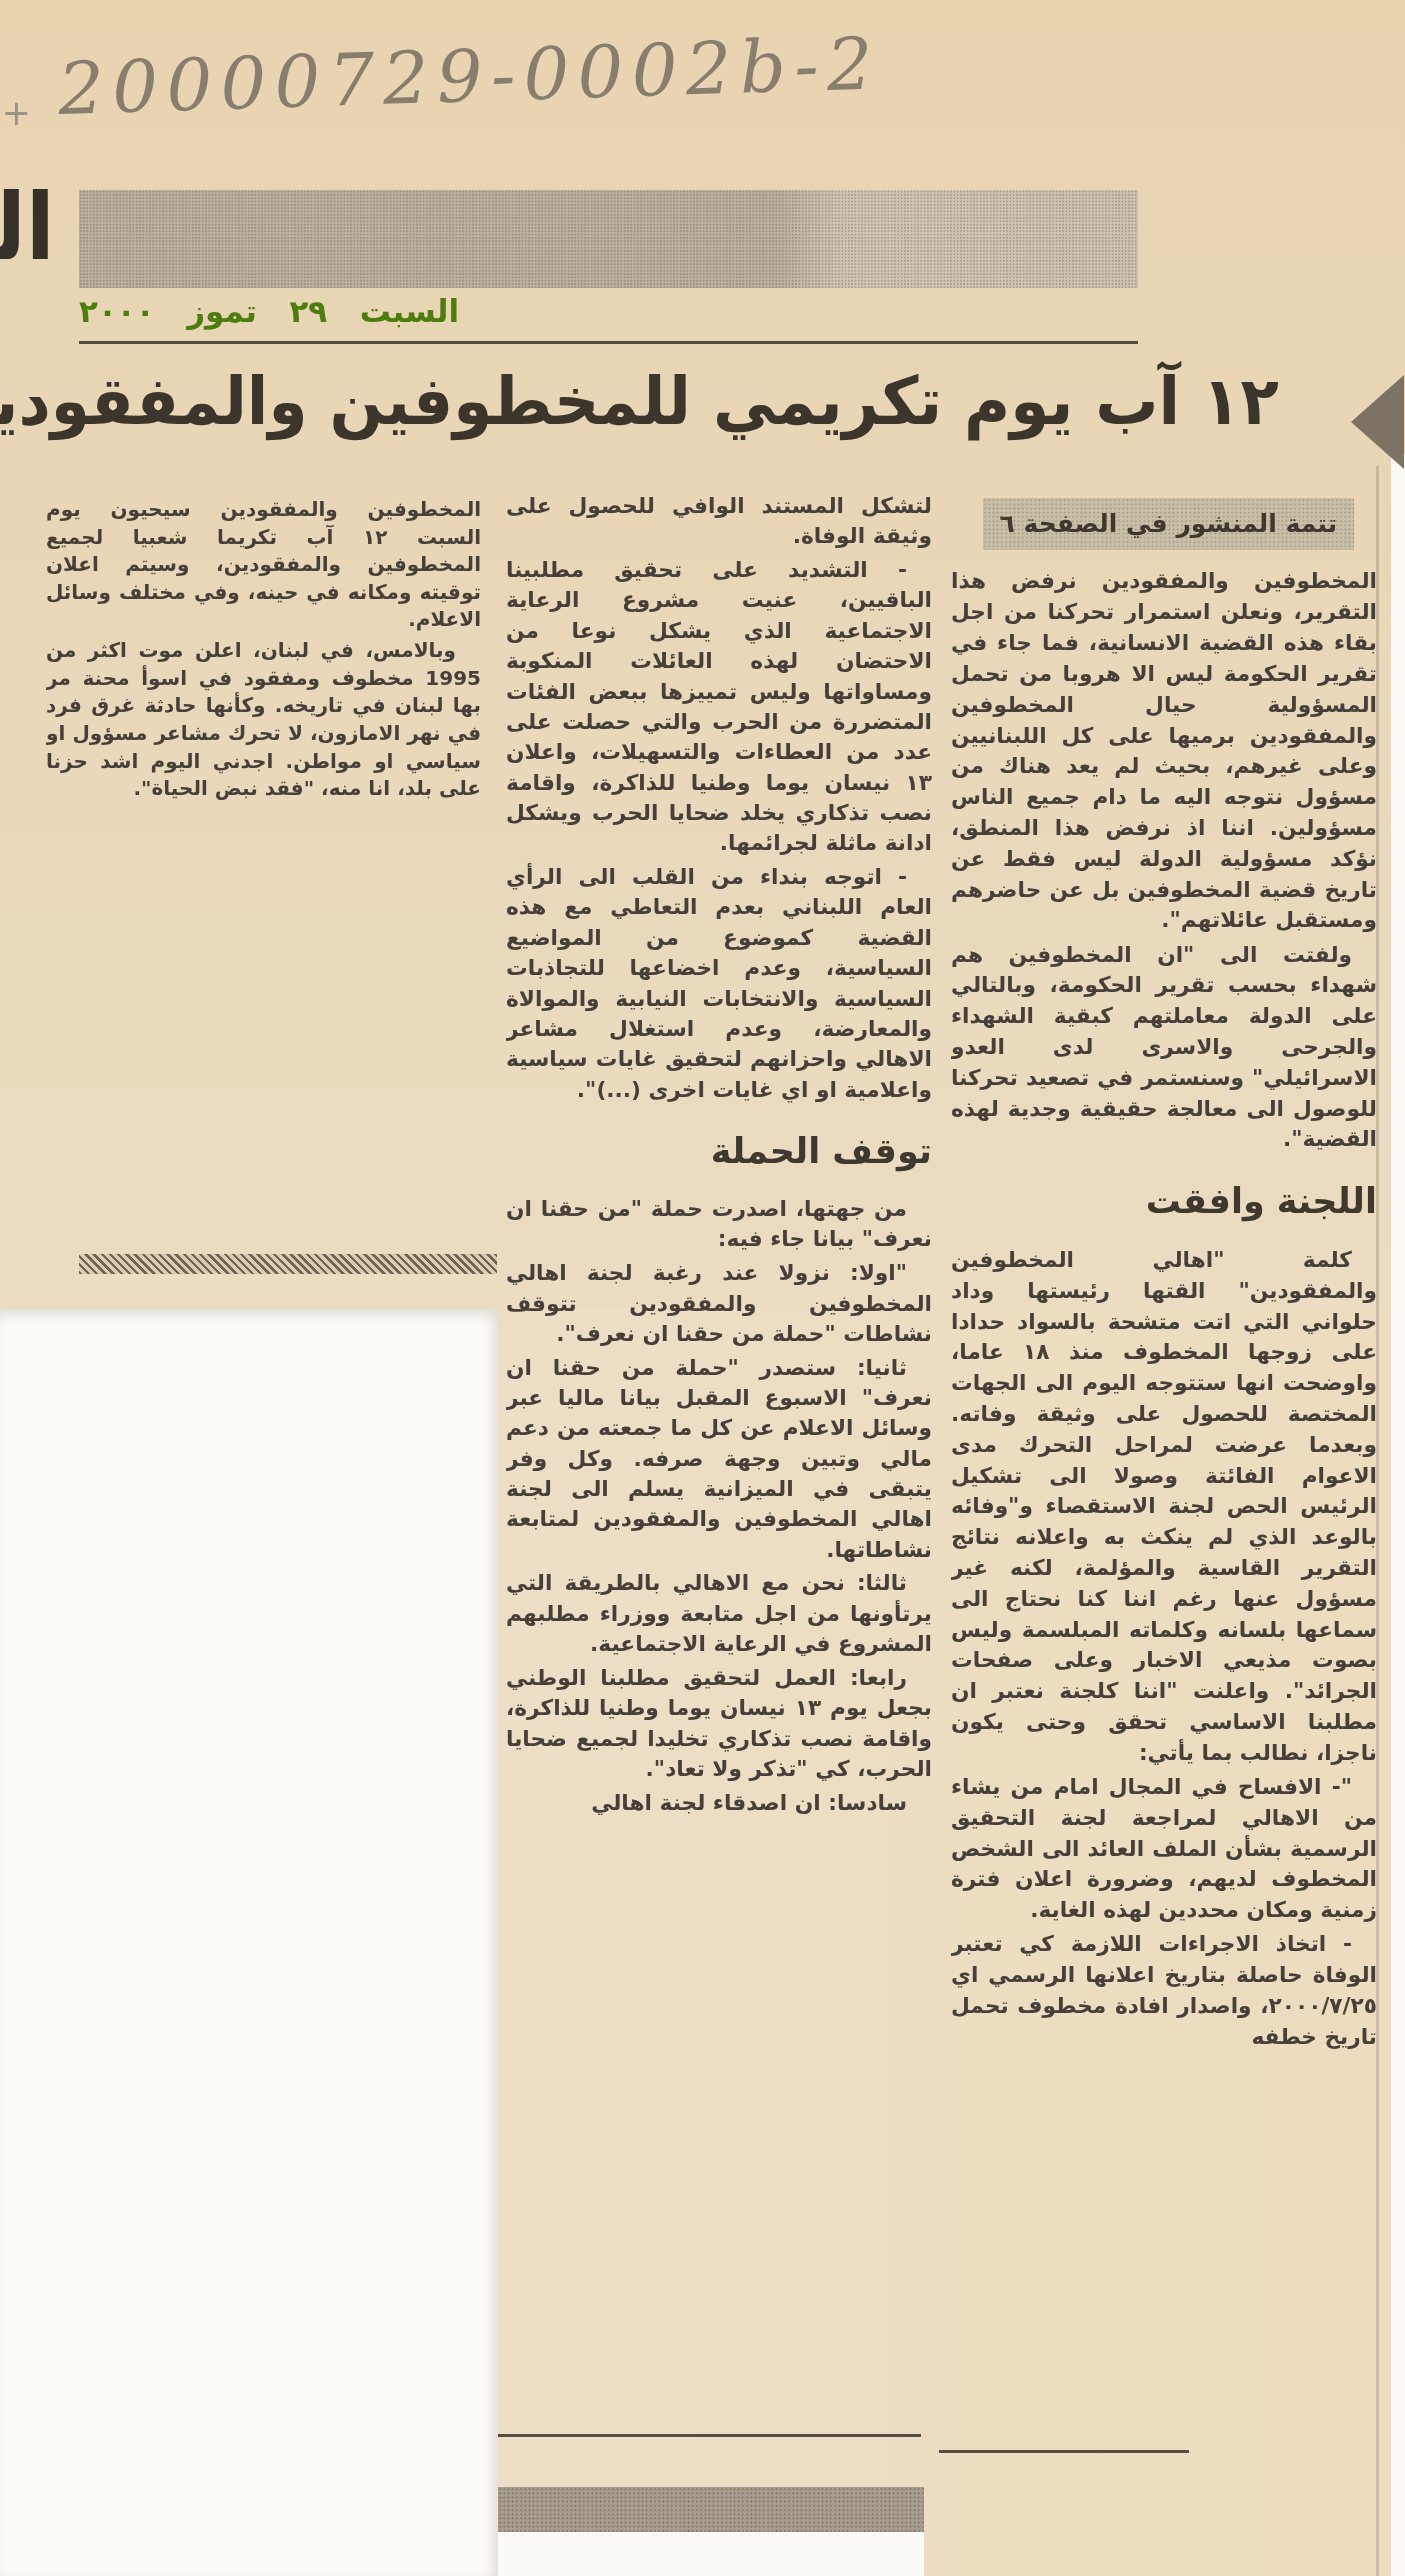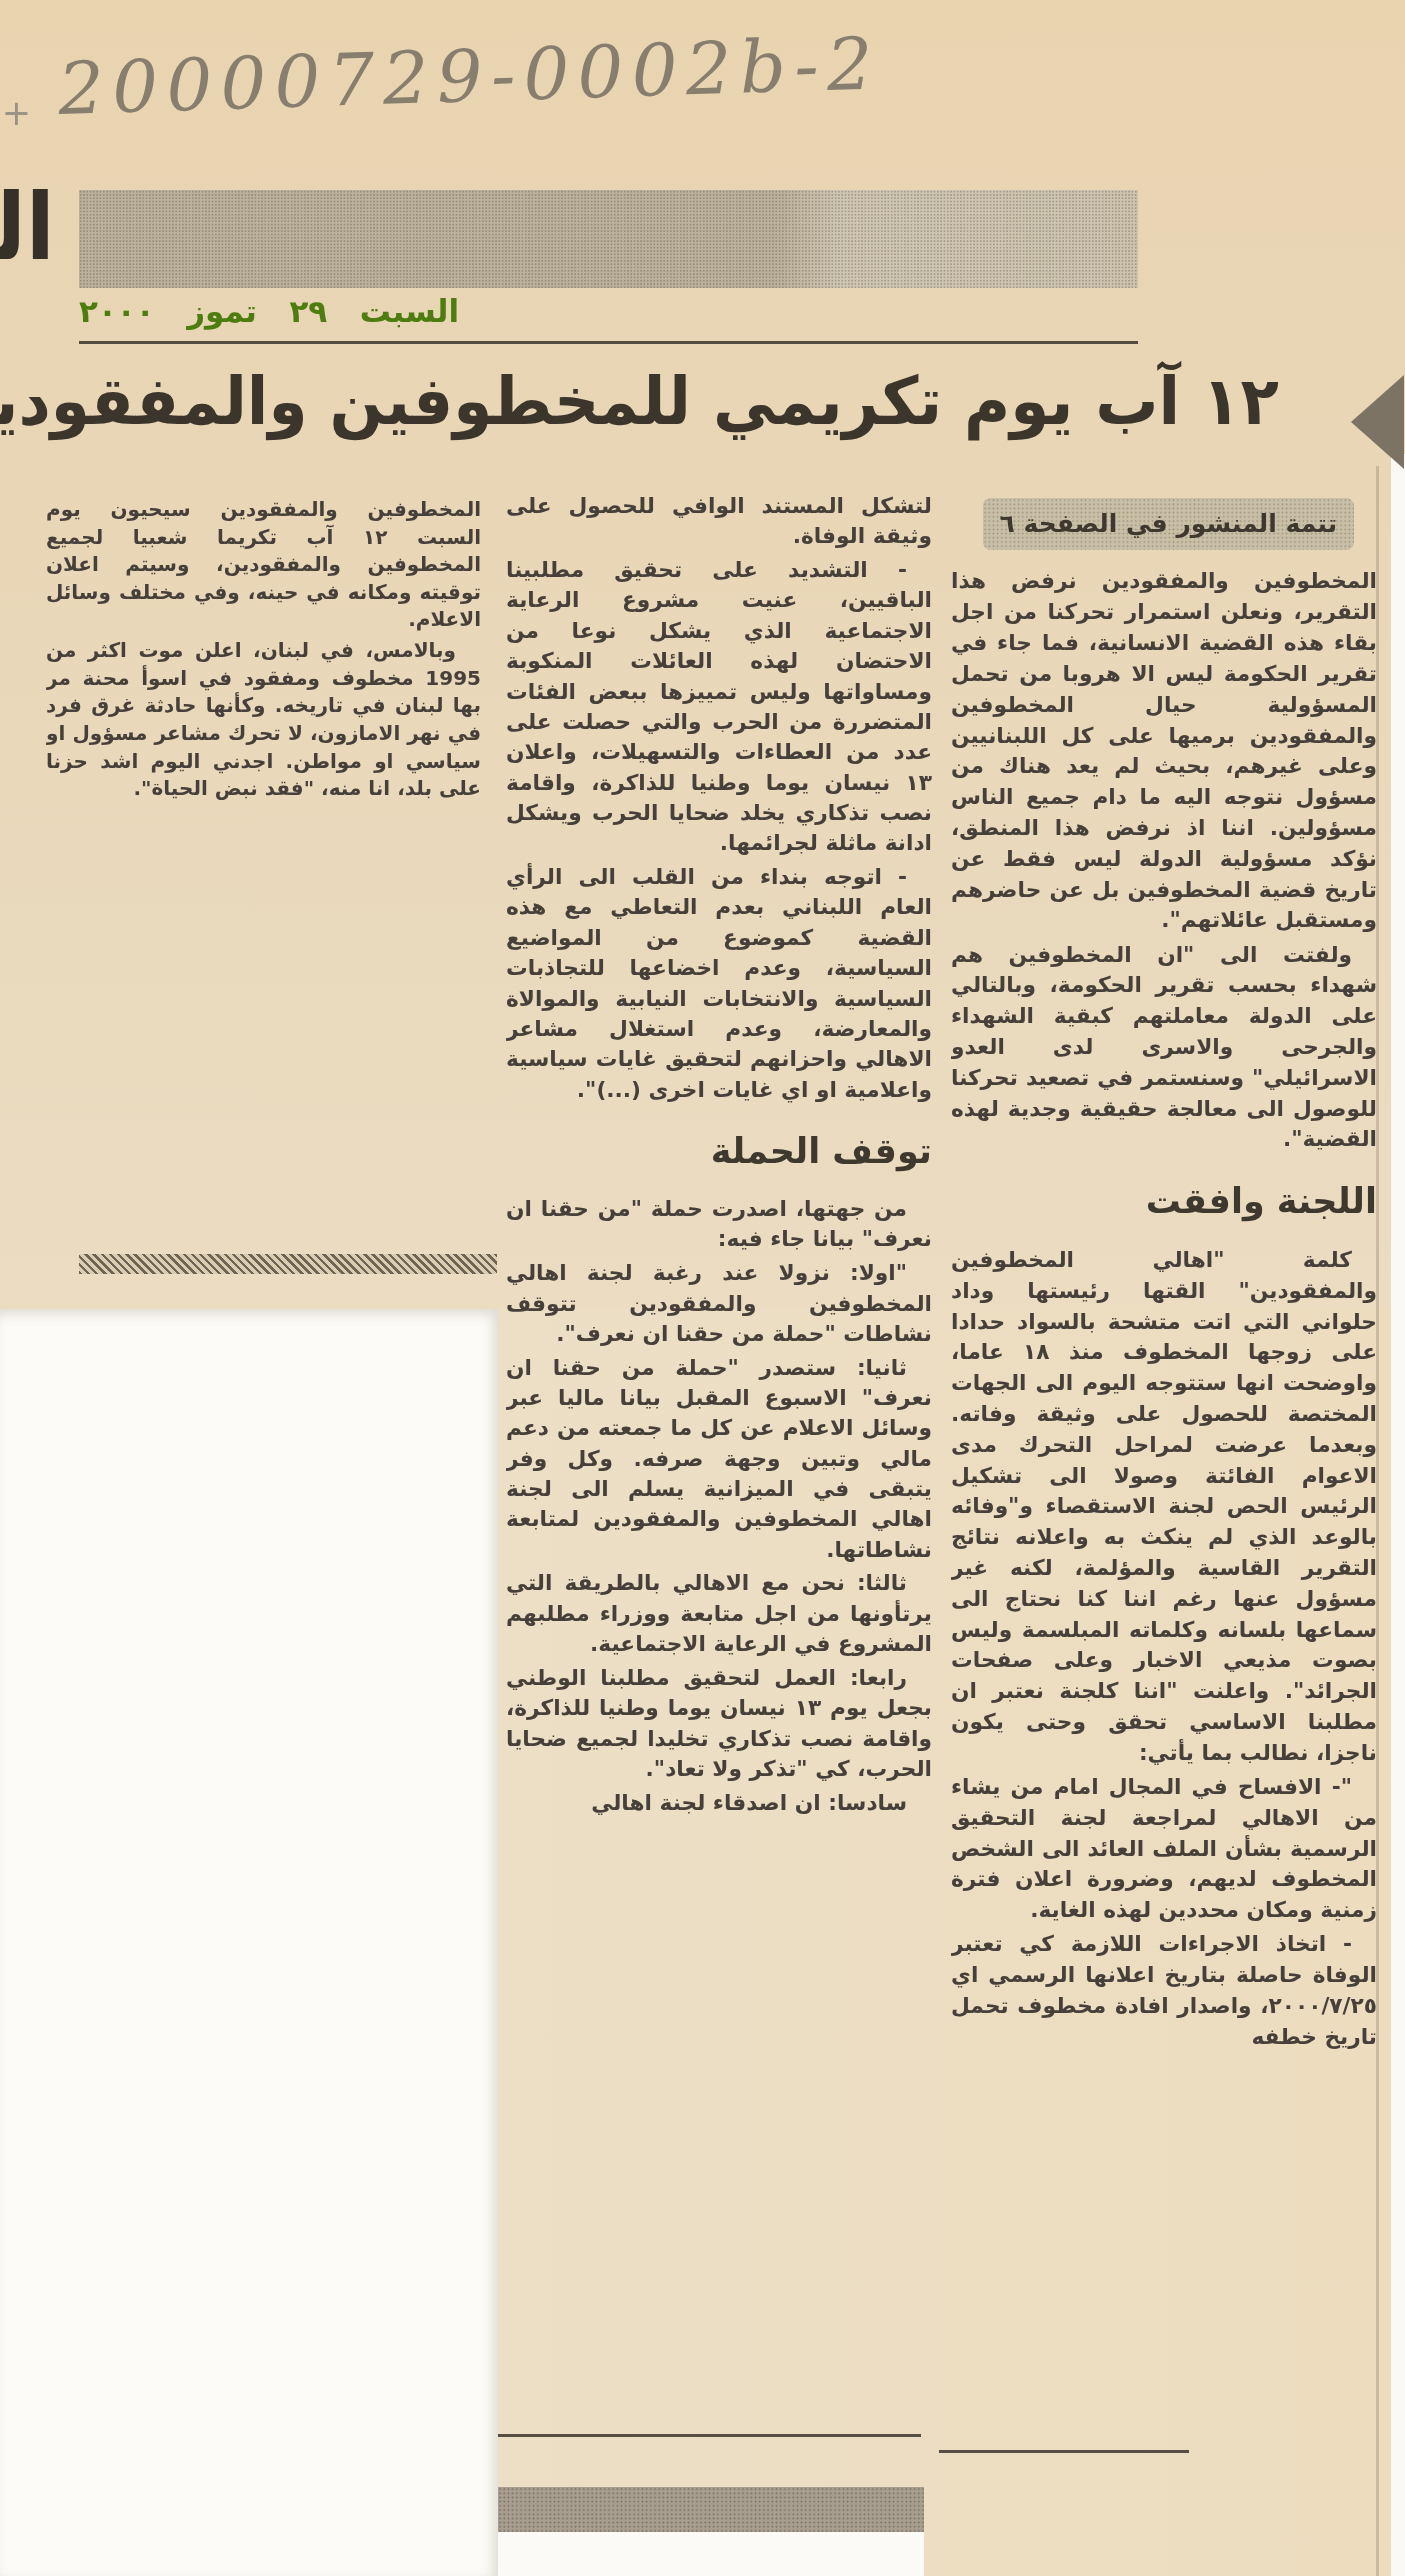--- a/index.html
+++ b/index.html
@@ -119,21 +119,20 @@
   .notice-box {
     background-color: #c9bea6;
     background-image: radial-gradient(rgba(80,70,55,0.28) 0.8px, transparent 1.1px);
     background-size: 4.2px 4.2px;
     width: 348px;
     margin: 1.7px 23px 16.7px auto;
     padding: 8.3px 11.7px;
     font-size: 25px; font-weight: bold; color: #3e382f;
     text-align: center;
     white-space: nowrap;
-    border-radius: 8px;
   }
   .subhead {
     font-size: 35px; font-weight: bold; color: #3e382f;
     text-align: right; margin: 21.7px 0 18.3px 0;
   }
   .hatch-divider {
     position: absolute; left: 79px; top: 1254px; width: 418px; height: 20px;
     background: repeating-linear-gradient(45deg, #6e6557 0 2.5px, #dbcdb0 2.5px 5.8px);
   }
   .rule-mid-bottom {

